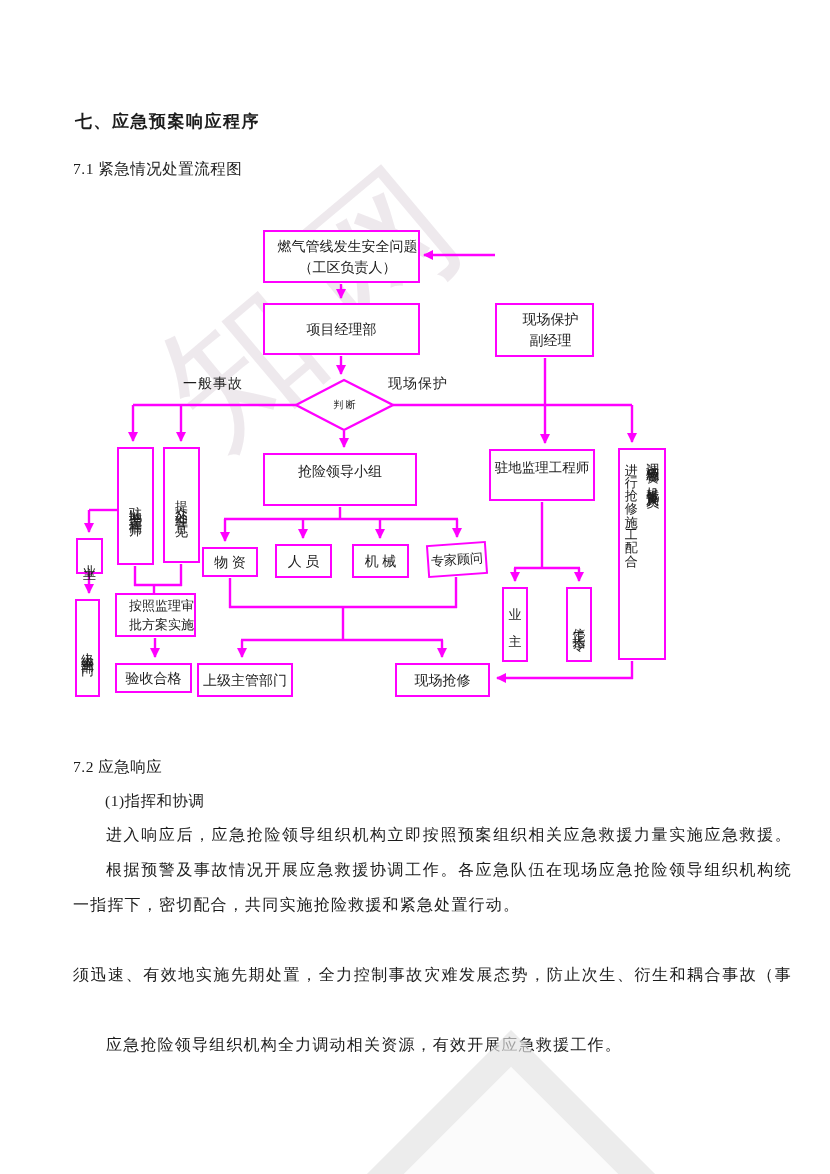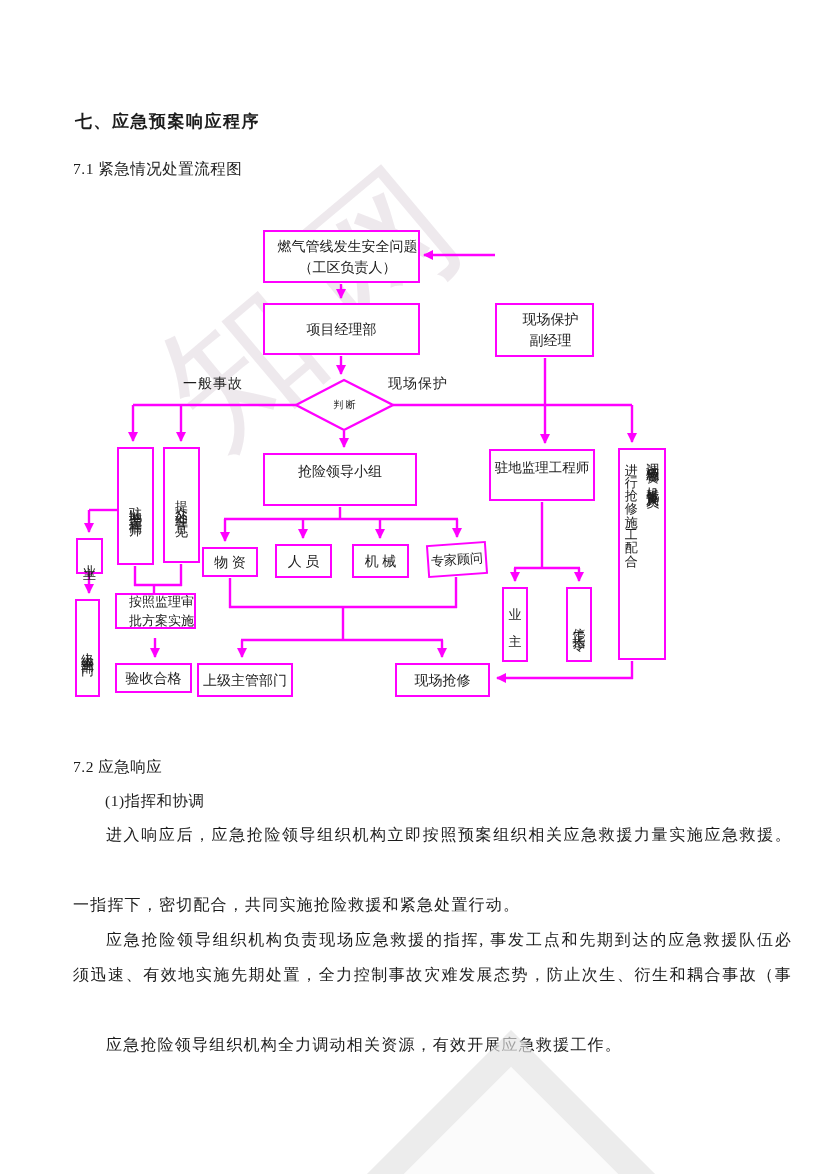--- a/index.html
+++ b/index.html
@@ -142,33 +142,33 @@
   </div>
 
   <div class="box" style="left:202px;top:547px;width:56px;height:30px;">物 资</div>
   <div class="box" style="left:275px;top:544px;width:57px;height:34px;">人 员</div>
   <div class="box" style="left:352px;top:544px;width:57px;height:34px;">机 械</div>
   <div class="box" style="left:427px;top:543px;width:60px;height:33px;transform:rotate(-4deg);font-size:13px;">专家顾问</div>
 
   <div class="box vtext" style="left:76px;top:538px;width:27px;height:36px;font-size:13px;letter-spacing:2px;">业主</div>
   <div class="box vtext" style="left:75px;top:599px;width:25px;height:98px;font-size:13px;letter-spacing:2px;">上级主管部门</div>
 
-  <div class="box two-line" style="left:115px;top:593px;width:81px;height:36px;font-size:13px;line-height:19px;">
+  <div class="box two-line" style="left:115px;top:593px;width:81px;height:44px;font-size:13px;line-height:19px;">
     <span>按照监理审</span>
     <span>批方案实施</span>
   </div>
   <div class="box" style="left:115px;top:663px;width:77px;height:30px;">验收合格</div>
   <div class="box" style="left:197px;top:663px;width:96px;height:34px;">上级主管部门</div>
   <div class="box" style="left:395px;top:663px;width:95px;height:34px;">现场抢修</div>
 
   <div class="box vtext" style="left:502px;top:587px;width:26px;height:75px;font-size:13px;letter-spacing:26px;align-items:center;padding-top:8px;justify-content:flex-start;">业主</div>
   <div class="box vtext" style="left:566px;top:587px;width:26px;height:75px;font-size:13px;letter-spacing:4px;">停工指令</div>
 
   <div class="abs sec-head" style="left:73px;top:757px;">7.2 应急响应</div>
   <div class="abs sec-head" style="left:105px;top:791px;">(1)指挥和协调</div>
 
   <div class="abs bodyline jlast indent" style="top:825px;">进入响应后，应急抢险领导组织机构立即按照预案组织相关应急救援力量实施应急救援。</div>
+  <div class="abs bodyline jlast indent" style="top:860px;">根据预警及事故情况开展应急救援协调工作。各应急队伍在现场应急抢险领导组织机构统</div>
   <div class="abs bodyline" style="top:895px;">一指挥下，密切配合，共同实施抢险救援和紧急处置行动。</div>
-  <div class="abs bodyline jlast indent" style="top:930px;">应急抢险领导组织机构负责现场应急救援的指挥, 事发工点和先期到达的应急救援队伍必</div>
   <div class="abs bodyline jlast" style="top:965px;">须迅速、有效地实施先期处置，全力控制事故灾难发展态势，防止次生、衍生和耦合事故（事</div>
   <div class="abs bodyline indent" style="top:1035px;">应急抢险领导组织机构全力调动相关资源，有效开展应急救援工作。</div>
 
 </div>
 
 </body></html>

